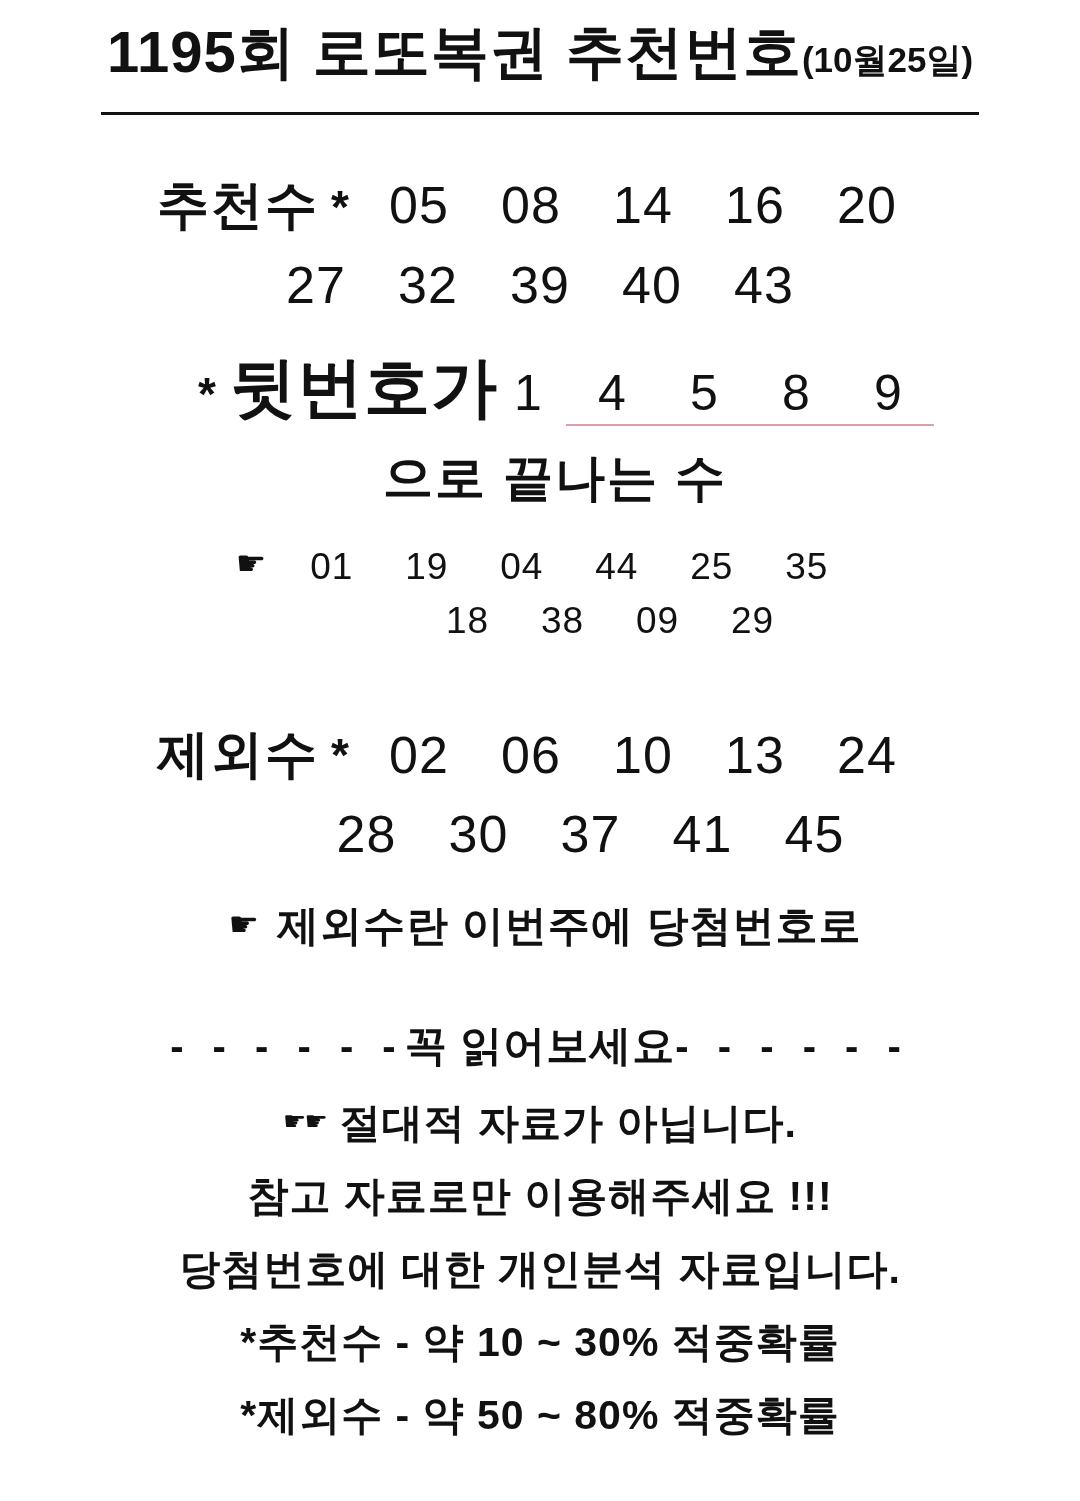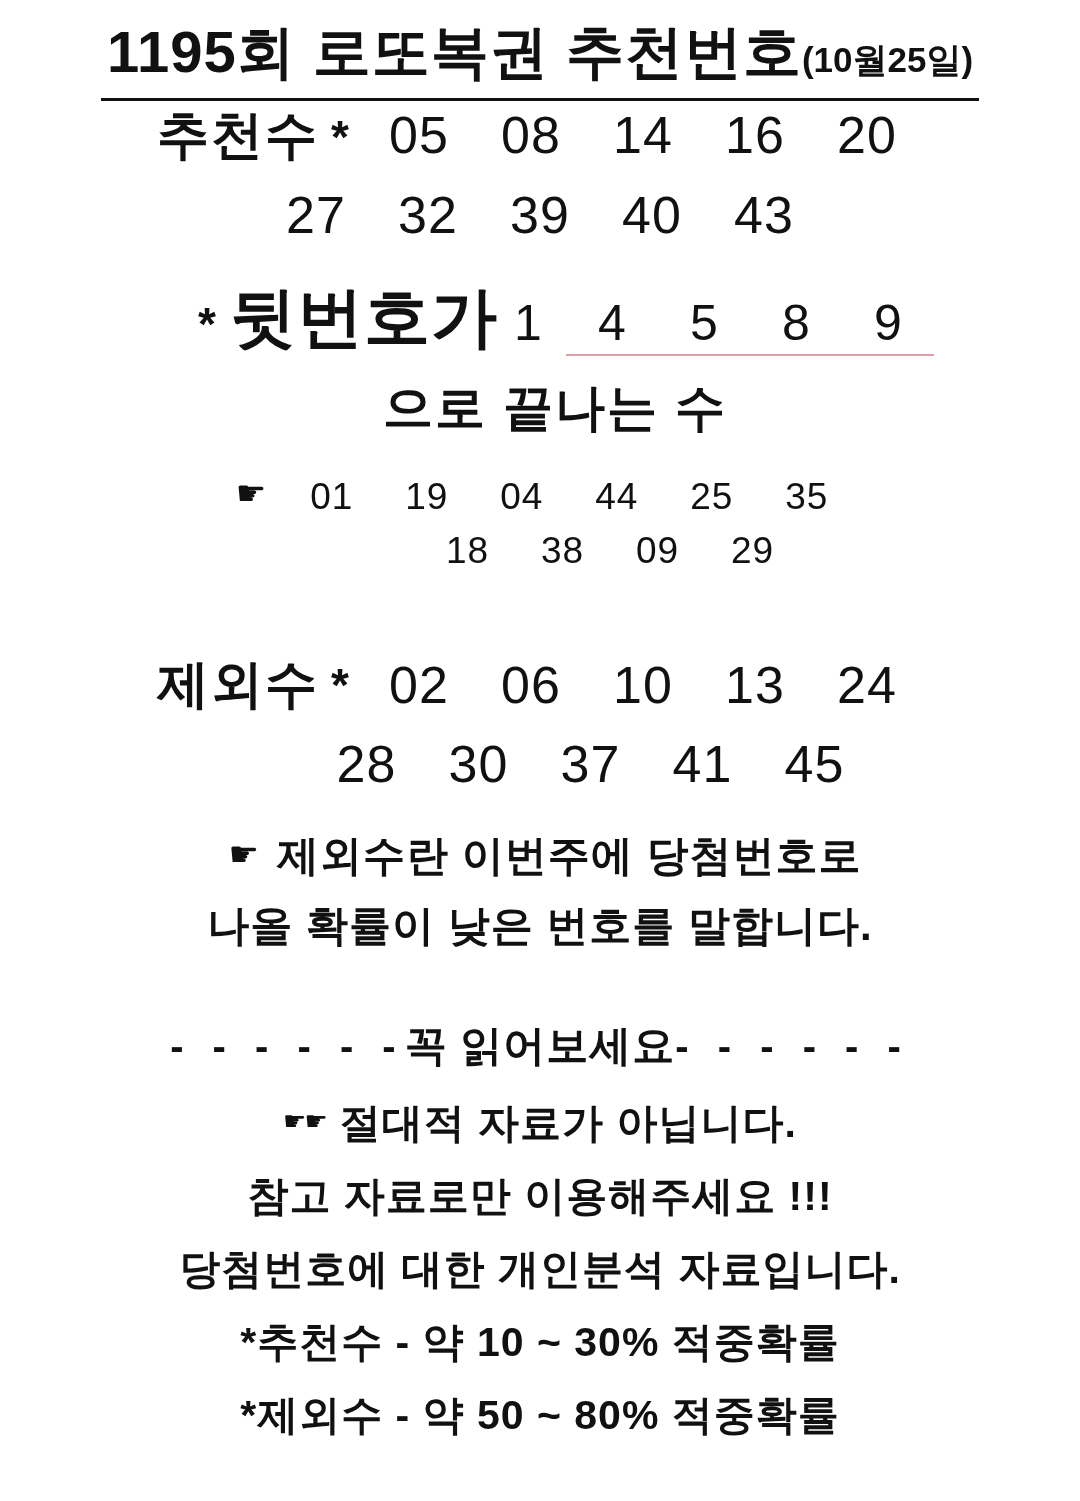--- a/index.html
+++ b/index.html
@@ -25,21 +25,21 @@
   }
 
   
   .title-wrap {
     text-align: center;
     padding-top: 14px;
   }
   .title {
     display: inline-block;
     border-bottom: 3px solid #111;
-    padding: 0 6px 6px 6px;
+    padding: 0 6px 20px 6px;
     white-space: nowrap;
   }
   .title .main {
     font-size: 58px;
     font-weight: 700;
     letter-spacing: 1px;
     vertical-align: baseline;
   }
   .title .date {
     font-size: 35px;
@@ -79,21 +79,21 @@
   }
 
   .nums-small .n {
     font-size: 37px;
     font-weight: 500;
     width: 95px;
     text-align: center;
   }
 
   
-  .sec-rec { }
+  .sec-rec { margin-top: 56px; }
   .rec-line2 { margin-top: 14px; }
 
   .tail-line {
     margin-top: 28px;
     padding-left: 40px;
   }
   .tail-text {
     font-size: 66px;
     font-weight: 700;
     letter-spacing: 1px;
@@ -294,21 +294,20 @@
       <span class="n">37</span>
       <span class="n">41</span>
       <span class="n">45</span>
     </span>
   </div>
 
   <div class="row note-line">
     <span class="hand">☛</span>
     <span class="note-text">제외수란 이번주에 당첨번호로</span>
   </div>
-  <div class="note-line2">나올 확률이 낮은 번호를 말합니다.</div>
 
   <div class="divider-row">
     <span class="dashes">- - - - - -</span>
     <span class="divider-text">꼭  읽어보세요</span>
     <span class="dashes">- - - - - -</span>
   </div>
 
   <div class="foot-row">
     <span class="hand2">☛☛</span>
     <span class="foot-text">절대적 자료가 아닙니다.</span>

